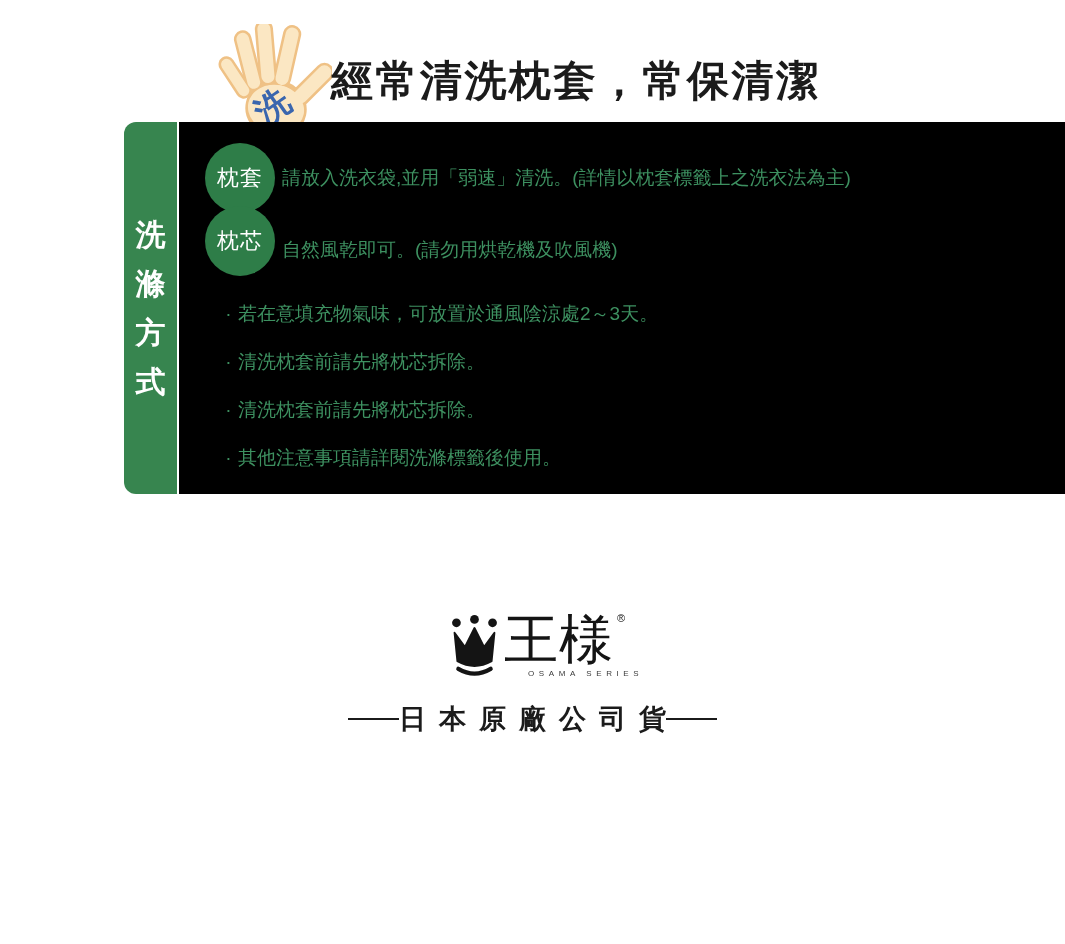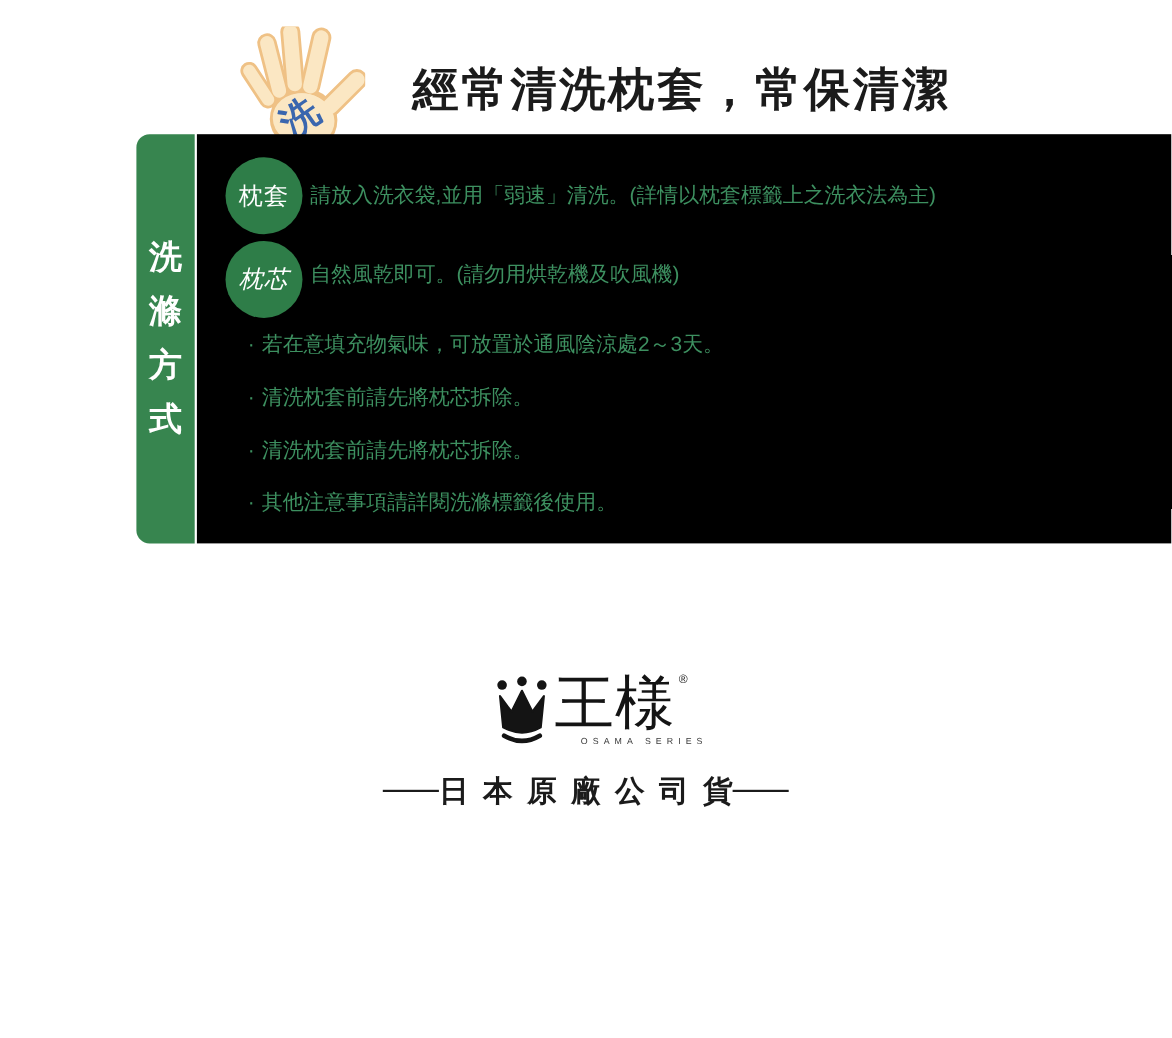--- a/index.html
+++ b/index.html
@@ -23,21 +23,20 @@
   }
   .page-title {
     position: absolute;
     left: 331px;
     top: 53px;
     font-size: 42px;
     font-weight: 700;
     letter-spacing: 2.5px;
     color: #1b1b1b;
     white-space: nowrap;
-    margin-left: 44px;
   }
 
   
   .wash-sidebar {
     position: absolute;
     left: 124px;
     top: 122px;
     width: 53px;
     height: 372px;
     background: #37854f;
@@ -70,21 +69,21 @@
     border-radius: 50%;
     background: #2e7d48;
     color: #ffffff;
     font-size: 22px;
     letter-spacing: 1px;
     display: flex;
     align-items: center;
     justify-content: center;
   }
   .badge.row1 { top: 21px; }
-  .badge.row2 { top: 97px; font-style: italic; }
+  .badge.row2 { top: 84px; }
   .row-text {
     position: absolute;
     left: 103px;
     color: #3d9060;
     font-size: 19px;
     display: flex;
     flex-direction: column;
     justify-content: center;
   }
   .row-text.row1 { top: 21px; height: 70px; text-align: center; }

